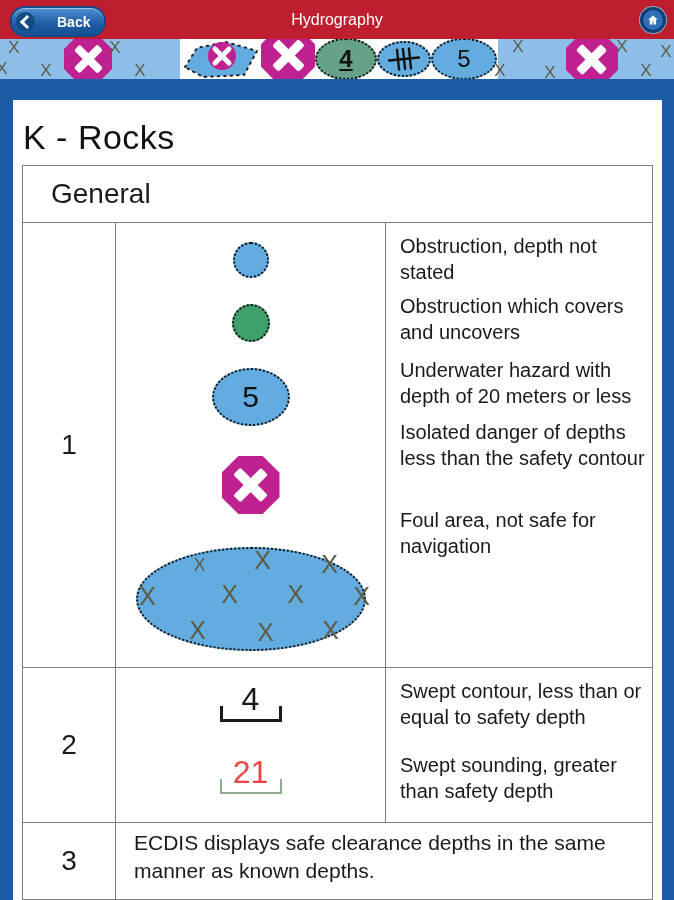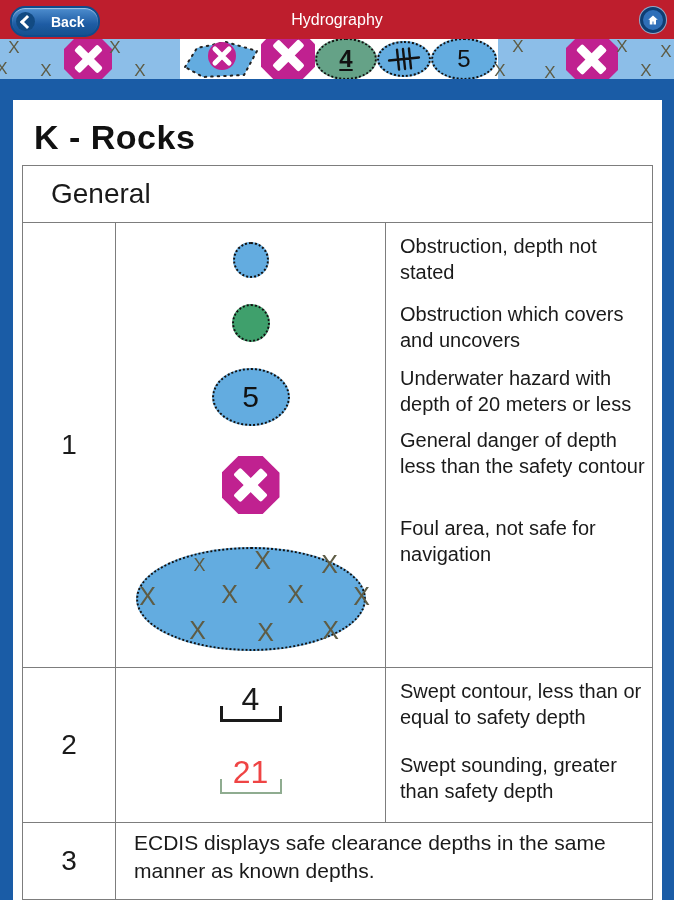--- a/index.html
+++ b/index.html
@@ -2,21 +2,21 @@
 <html><head>
 <meta charset="utf-8">
 <style>
   html,body{margin:0;padding:0;}
   body{width:674px;height:900px;overflow:hidden;font-family:"Liberation Sans",sans-serif;}
   .screen{position:relative;width:674px;height:900px;background:#1A5CA6;overflow:hidden;}
 
   
   .appbar{position:absolute;top:0;left:0;width:674px;height:39px;background:#BE1E2D;
           display:flex;align-items:center;justify-content:center;}
-  .back-btn{position:absolute;left:10px;top:6px;height:23px;display:flex;align-items:center;gap:16px;
+  .back-btn{position:absolute;left:10px;top:6px;height:23px;display:flex;align-items:center;gap:22px;
             padding:2px 14px 2px 4px;border-radius:15px;cursor:pointer;
             background:linear-gradient(180deg,#4E8ECF 0%,#1E5CA4 60%,#15518F 100%);
             border:2px solid #0F4B8C;box-shadow:inset 0 1px 1px rgba(255,255,255,.5);}
   .back-circle{width:19px;height:19px;border-radius:50%;background:#124A82;display:flex;
                align-items:center;justify-content:center;}
   .chev{width:7px;height:7px;border-left:3px solid #fff;border-bottom:3px solid #fff;
         transform:rotate(45deg);margin-left:3px;}
   .back-label{color:#fff;font-weight:bold;font-size:14px;}
   .appbar-title{color:#fff;font-weight:normal;font-size:16px;}
   .home-btn{position:absolute;right:8px;top:7px;width:20px;height:20px;border-radius:50%;
@@ -38,21 +38,21 @@
   .dotted-ellipse{border:2px dotted #111;border-radius:50%;box-sizing:border-box;
                   display:flex;align-items:center;justify-content:center;flex:none;}
   .green-oval{width:62px;height:42px;background:#65A287;font-size:24px;color:#111;
               text-decoration:underline;font-weight:bold;margin-top:-1px;}
   .hash-oval{width:54px;height:36px;background:#63ACE0;}
   .five-oval{width:66px;height:42px;background:#63ACE0;font-size:24px;color:#111;margin-top:-1px;}
 
   
   .card{position:absolute;left:13px;top:100px;width:649px;height:800px;background:#fff;
         padding:0 9px;box-sizing:border-box;overflow:hidden;}
-  .page-title{margin:18px 0 0 12px;font-size:34px;font-weight:bold;color:#111;letter-spacing:.5px;}
+  .page-title{margin:18px 0 0 1px;font-size:34px;font-weight:normal;color:#111;letter-spacing:.5px;}
   table.sym{width:631px;border-collapse:collapse;margin-top:8px;table-layout:fixed;color:#1A1A1A;}
   table.sym td{border:1px solid #7D7D7D;}
   td.c-general{height:54px;font-size:28px;padding-left:28px;vertical-align:middle;}
   td.c-num{text-align:center;vertical-align:middle;font-size:28px;}
   td.c-sym{vertical-align:top;}
   td.c-desc{vertical-align:top;padding:10px 6px 0 14px;font-size:20px;line-height:26px;}
   td.c-desc p{margin:0;}
   .symcol{display:flex;flex-direction:column;align-items:center;}
 
   .dot-circle-blue{width:36px;height:36px;background:#63ACE0;margin-top:18px;}
@@ -173,23 +173,23 @@
                   <span class="foul-x" style="left: 158px; top: 45px;">X</span>
                   <span class="foul-x" style="left: 224px; top: 47px;">X</span>
                   <span class="foul-x" style="left: 60px; top: 81px;">X</span>
                   <span class="foul-x" style="left: 128px; top: 83px;">X</span>
                   <span class="foul-x" style="left: 193px; top: 81px;">X</span>
                 </div>
           </div>
         </td>
         <td class="c-desc">
           <p style="margin-top:0">Obstruction, depth not stated</p>
-          <p style="margin-top:16px">Obstruction which covers and uncovers</p>
+          <p style="margin-top:8px">Obstruction which covers and uncovers</p>
           <p style="margin-top:12px">Underwater hazard with depth of 20 meters or less</p>
-          <p style="margin-top:10px">General danger of depth less than the safety contour</p>
+          <p style="margin-top:10px">Isolated danger of depths less than the safety contour</p>
           <p style="margin-top:36px">Foul area, not safe for navigation</p>
         </td>
       </tr>
 
       <tr style="height:155px;">
         <td class="c-num">2</td>
         <td class="c-sym">
           <div class="symcol">
             <div class="swept mt14">
               <div class="swept-num">4</div>

